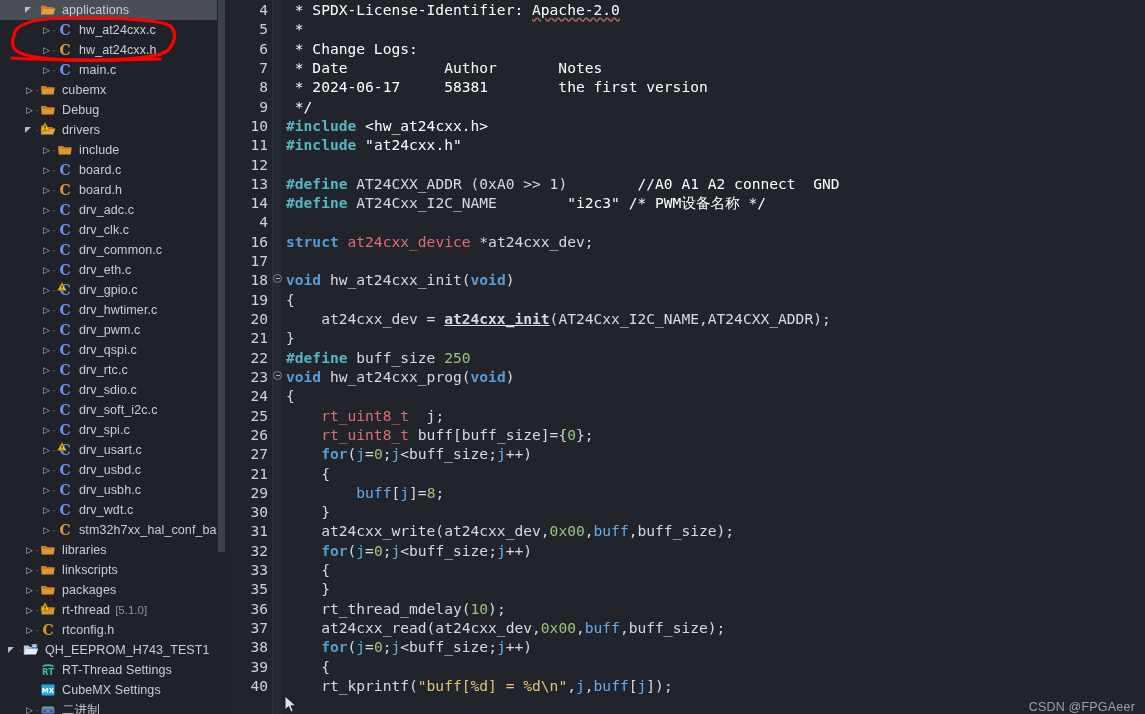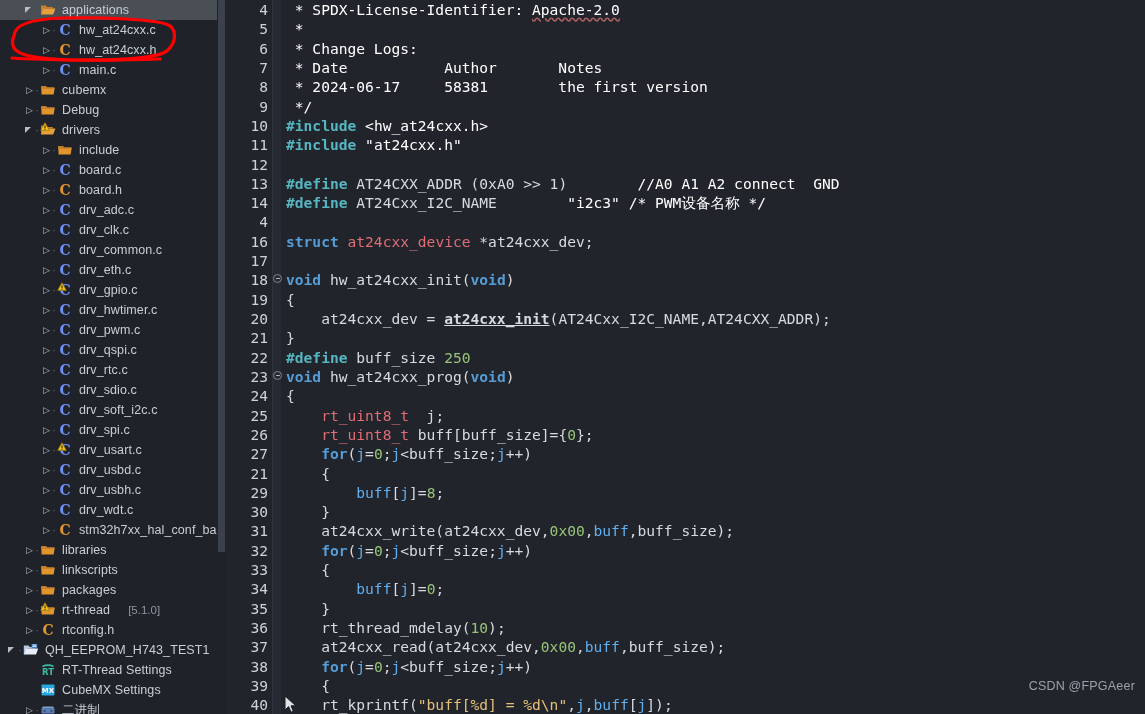--- a/index.html
+++ b/index.html
@@ -119,21 +119,21 @@
   }
   .tlabel {
     flex: 0 0 auto;
     color: #c9ced6;
     font-size: 12.5px;
     letter-spacing: 0.1px;
   }
   .tver {
     color: #8d949d;
     font-size: 11.5px;
-    margin-left: 18px;
+    margin-left: 5px;
   }
 
   
   #side-scrollbar {
     position: absolute;
     right: 0px;
     top: 0;
     width: 9px;
     height: 714px;
     background: #1f2329;
@@ -256,21 +256,21 @@
     text-decoration: underline;
     text-decoration-style: wavy;
     text-decoration-color: #b06060;
     text-underline-offset: 2px;
     text-align: right;
   }
 
   #watermark {
     position: absolute;
     right: 10px;
-    bottom: 21px;
+    bottom: 0;
     color: #9aa1a9;
     font-size: 12.5px;
     font-family: "Liberation Sans", sans-serif;
     z-index: 30;
     letter-spacing: 0.2px;
   }
   #cursor-arrow {
     position: absolute;
     left: 58px;
     top: 695px;
@@ -760,21 +760,20 @@
         <div class="cline"><span class="lnum">24</span><span class="ctext"><span class="t-plain">{</span></span></div>
         <div class="cline"><span class="lnum">25</span><span class="ctext"><span class="t-plain">    </span><span class="t-typ">rt_uint8_t</span><span class="t-plain">  j;</span></span></div>
         <div class="cline"><span class="lnum">26</span><span class="ctext"><span class="t-plain">    </span><span class="t-typ">rt_uint8_t</span><span class="t-plain"> buff[buff_size]={</span><span class="t-num">0</span><span class="t-plain">};</span></span></div>
         <div class="cline"><span class="lnum">27</span><span class="ctext"><span class="t-plain">    </span><span class="t-kw">for</span><span class="t-plain">(</span><span class="t-var">j</span><span class="t-plain">=</span><span class="t-num">0</span><span class="t-plain">;</span><span class="t-var">j</span><span class="t-plain">&lt;buff_size;</span><span class="t-var">j</span><span class="t-plain">++)</span></span></div>
         <div class="cline"><span class="lnum">21</span><span class="ctext"><span class="t-plain">    {</span></span></div>
         <div class="cline"><span class="lnum">29</span><span class="ctext"><span class="t-plain">        </span><span class="t-var">buff</span><span class="t-plain">[</span><span class="t-var">j</span><span class="t-plain">]=</span><span class="t-num">8</span><span class="t-plain">;</span></span></div>
         <div class="cline"><span class="lnum">30</span><span class="ctext"><span class="t-plain">    }</span></span></div>
         <div class="cline"><span class="lnum">31</span><span class="ctext"><span class="t-plain">    at24cxx_write(at24cxx_dev,</span><span class="t-num">0x00</span><span class="t-plain">,</span><span class="t-var">buff</span><span class="t-plain">,buff_size);</span></span></div>
         <div class="cline"><span class="lnum">32</span><span class="ctext"><span class="t-plain">    </span><span class="t-kw">for</span><span class="t-plain">(</span><span class="t-var">j</span><span class="t-plain">=</span><span class="t-num">0</span><span class="t-plain">;</span><span class="t-var">j</span><span class="t-plain">&lt;buff_size;</span><span class="t-var">j</span><span class="t-plain">++)</span></span></div>
         <div class="cline"><span class="lnum">33</span><span class="ctext"><span class="t-plain">    {</span></span></div>
-        <div class="cline"><span class="lnum">34</span><span class="ctext"><span class="t-plain">        </span><span class="t-var">buff</span><span class="t-plain">[</span><span class="t-var">j</span><span class="t-plain">]=</span><span class="t-num">0</span><span class="t-plain">;</span></span></div>
         <div class="cline"><span class="lnum">35</span><span class="ctext"><span class="t-plain">    }</span></span></div>
         <div class="cline"><span class="lnum">36</span><span class="ctext"><span class="t-plain">    rt_thread_mdelay(</span><span class="t-num">10</span><span class="t-plain">);</span></span></div>
         <div class="cline"><span class="lnum">37</span><span class="ctext"><span class="t-plain">    at24cxx_read(at24cxx_dev,</span><span class="t-num">0x00</span><span class="t-plain">,</span><span class="t-var">buff</span><span class="t-plain">,buff_size);</span></span></div>
         <div class="cline"><span class="lnum">38</span><span class="ctext"><span class="t-plain">    </span><span class="t-kw">for</span><span class="t-plain">(</span><span class="t-var">j</span><span class="t-plain">=</span><span class="t-num">0</span><span class="t-plain">;</span><span class="t-var">j</span><span class="t-plain">&lt;buff_size;</span><span class="t-var">j</span><span class="t-plain">++)</span></span></div>
         <div class="cline"><span class="lnum">39</span><span class="ctext"><span class="t-plain">    {</span></span></div>
         <div class="cline"><span class="lnum">40</span><span class="ctext"><span class="t-plain">    rt_kprintf(</span><span class="t-str2">"buff[%d] = %d\n"</span><span class="t-plain">,</span><span class="t-var">j</span><span class="t-plain">,</span><span class="t-var">buff</span><span class="t-plain">[</span><span class="t-var">j</span><span class="t-plain">]);</span></span></div>
       </div>
     <div id="watermark">CSDN @FPGAeer</div>
     <svg id="cursor-arrow" width="14" height="19" viewBox="0 0 14 19">
       <path d="M1,1 L1,15 L4.6,11.6 L7,17.2 L9.3,16.2 L7,10.8 L11.8,10.8 Z" fill="#dfe3e8" stroke="#1b1f23" stroke-width="1"></path>

